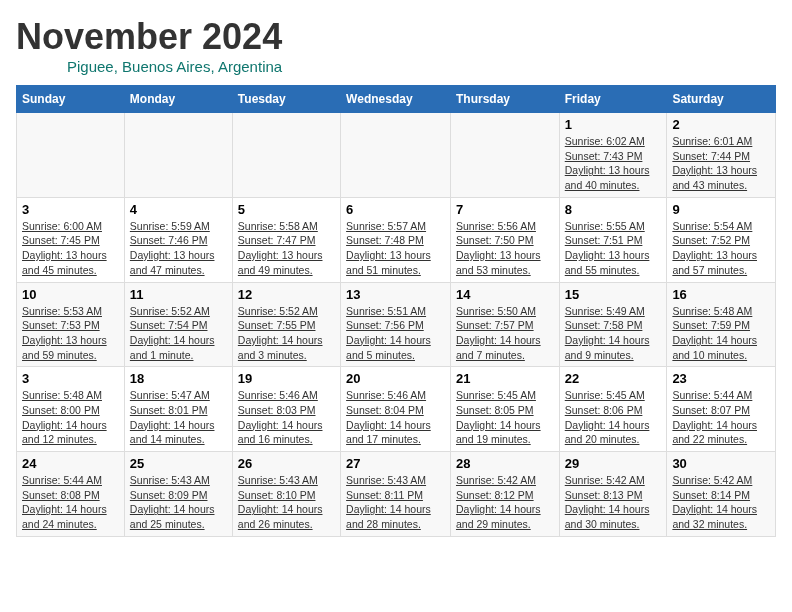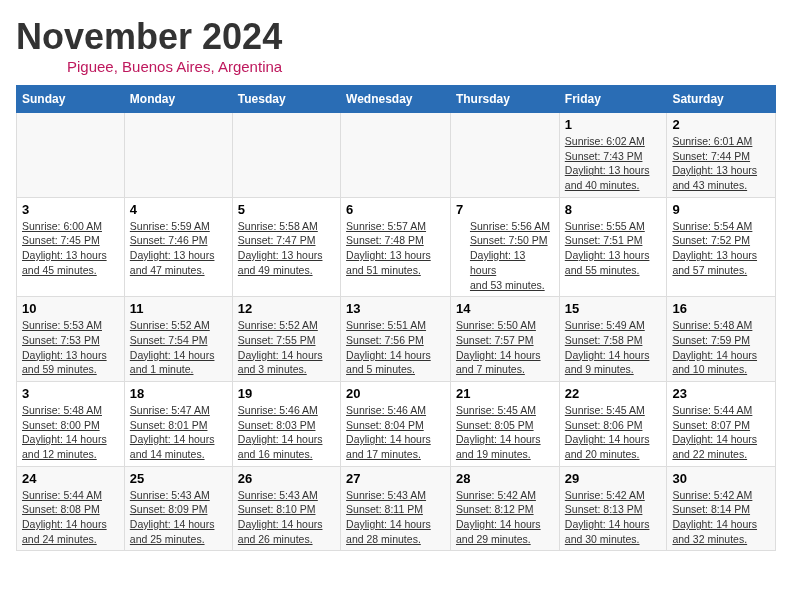--- a/index.html
+++ b/index.html
@@ -35,21 +35,21 @@
     .title-area {
       text-align: right;
     }
     .month-title {
       font-size: 36px;
       font-weight: bold;
       color: #333;
     }
     .location {
       font-size: 15px;
-      color: #be185d;
+      color: #0f766e;
     }
     table {
       width: 100%;
       border-collapse: collapse;
       font-size: 11px;
       padding-left: 20px;
     }
     thead tr th {
       background-color: #2a6db5;
       color: #fff;
@@ -157,21 +157,21 @@
         </td>
         <td>
           <span class="day-num">6</span>
           <div class="day-info" style="white-space: pre-line;">Sunrise: 5:57 AM
 Sunset: 7:48 PM
 Daylight: 13 hours
 and 51 minutes.</div>
         </td>
         <td>
           <span class="day-num">7</span>
-          <div class="day-info" style="white-space: pre-line; margin-left: 14px;">Sunrise: 5:56 AM
+          <div class="day-info" style="white-space: pre-line;">Sunrise: 5:56 AM
 Sunset: 7:50 PM
 Daylight: 13 hours
 and 53 minutes.</div>
         </td>
         <td>
           <span class="day-num">8</span>
           <div class="day-info" style="white-space: pre-line;">Sunrise: 5:55 AM
 Sunset: 7:51 PM
 Daylight: 13 hours
 and 55 minutes.</div>

